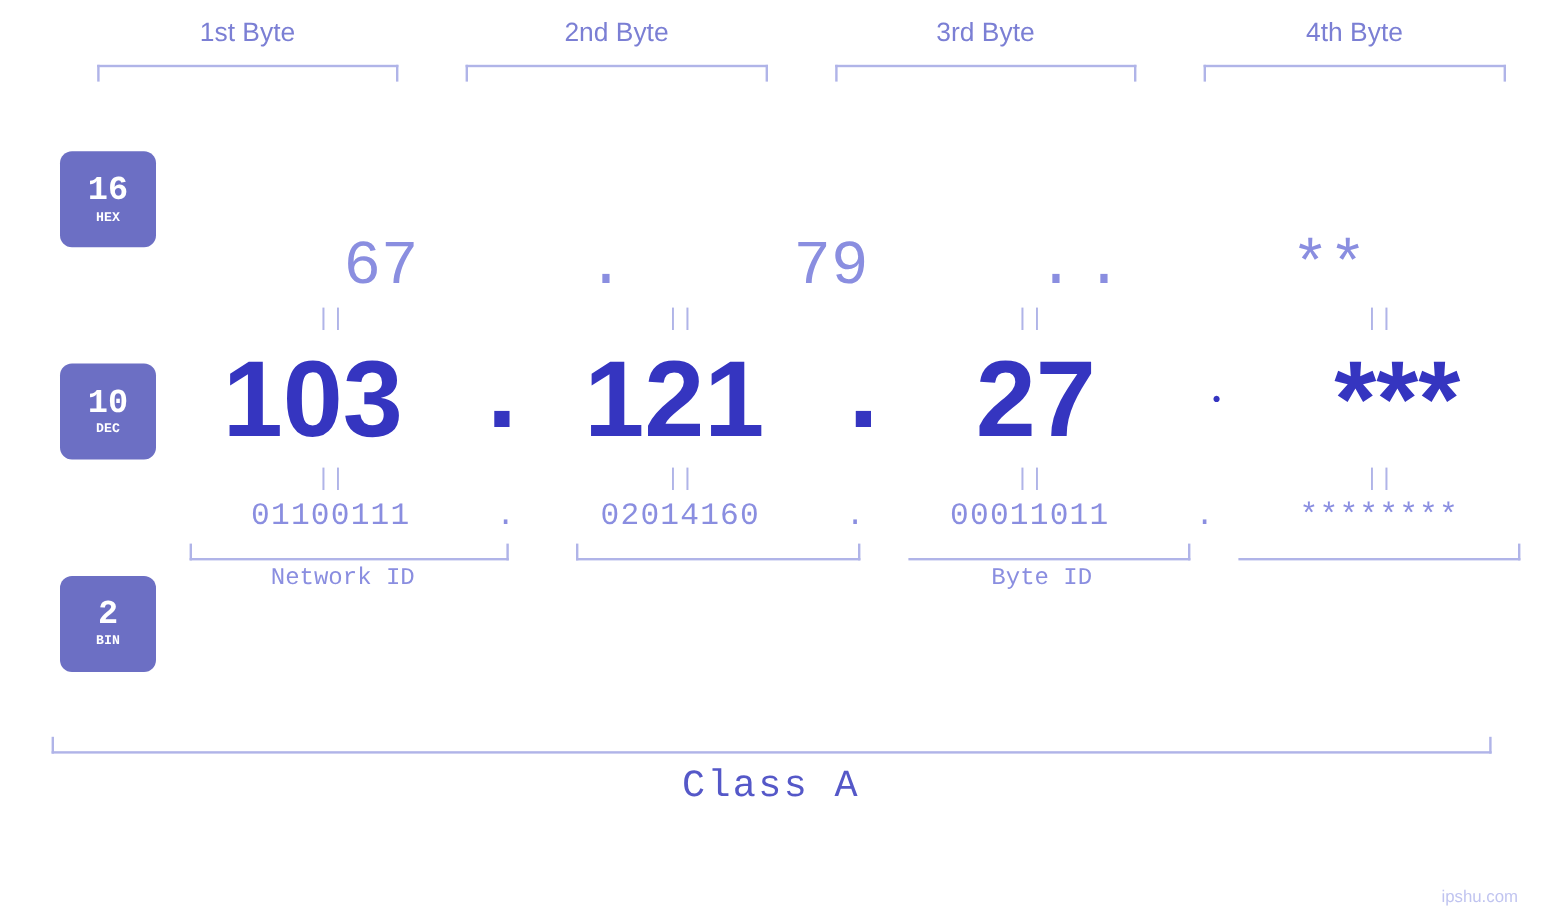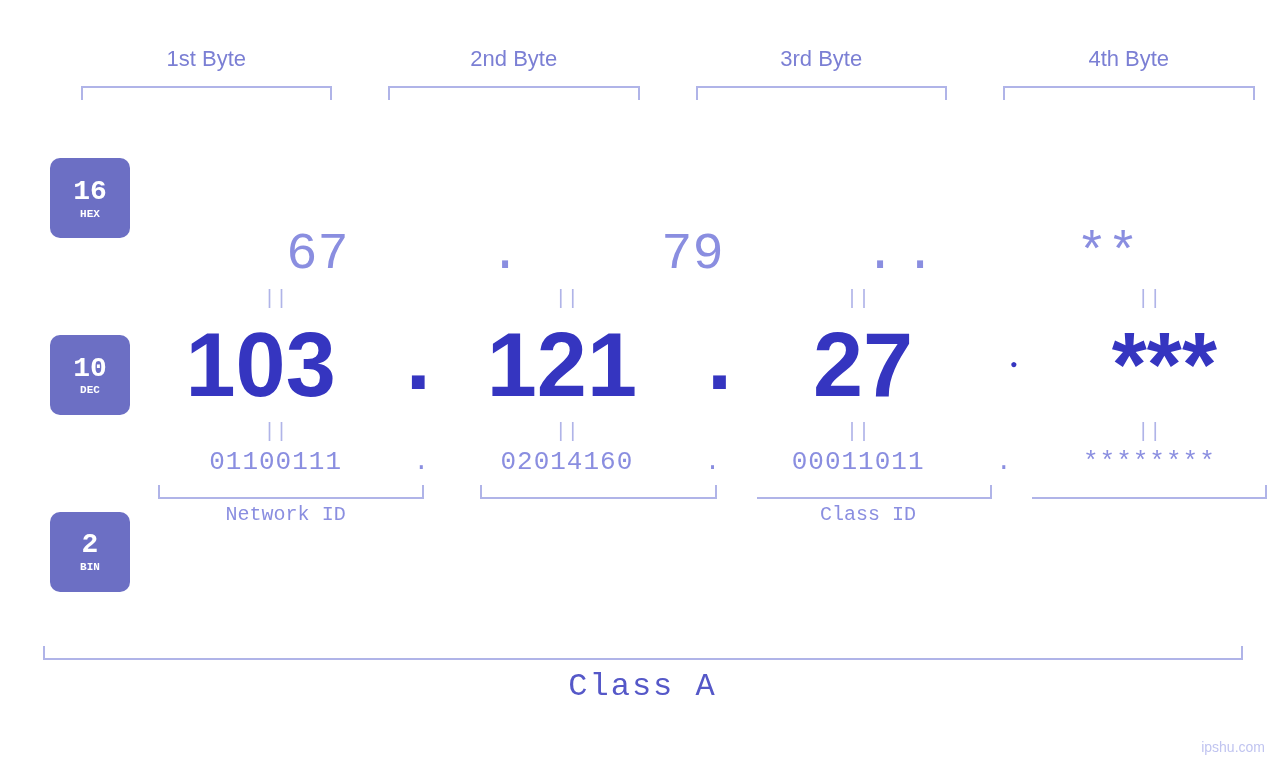--- a/index.html
+++ b/index.html
@@ -13,21 +13,21 @@
       position: relative;
     }
 
     .container {
       width: 1285px;
       height: 767px;
       position: relative;
       display: flex;
       flex-direction: column;
       align-items: center;
-      padding-top: 36px;
+      padding-top: 4px;
     }
 
     
     .byte-headers {
       display: flex;
       width: 1100px;
       margin-left: 140px;
       margin-bottom: 10px;
     }
     .byte-header {
@@ -258,21 +258,21 @@
           <div style="width:40px;"></div>
           <div style="flex:1; border-bottom:2px solid #b0b4e8; border-left:0; border-right:2px solid #b0b4e8; height:14px;"></div>
           <div style="width:40px;"></div>
           <div style="flex:1; border-bottom:2px solid #b0b4e8; border-left:0; border-right:2px solid #b0b4e8; height:14px;"></div>
         </div>
       </div>
 
       <div style="display:flex; width:100%; margin-top:4px;">
         <div style="flex:1; text-align:center; color:#8a8ee0; font-size:20px;">Network ID</div>
         <div style="width:40px; flex:none;"></div>
-        <div style="flex:3; text-align:center; color:#8a8ee0; font-size:20px;">Class ID</div>
+        <div style="flex:3; text-align:center; color:#8a8ee0; font-size:20px;">Byte ID</div>
       </div>
 
     </div>
   </div>
 
   <div style="display:flex; width:1240px; margin-top:6px;">
     <div style="flex:1; border-bottom:2px solid #b0b4e8; border-left:2px solid #b0b4e8; border-right:2px solid #b0b4e8; height:14px; margin:0 20px;"></div>
   </div>
 
   <div class="class-label">Class A</div>

